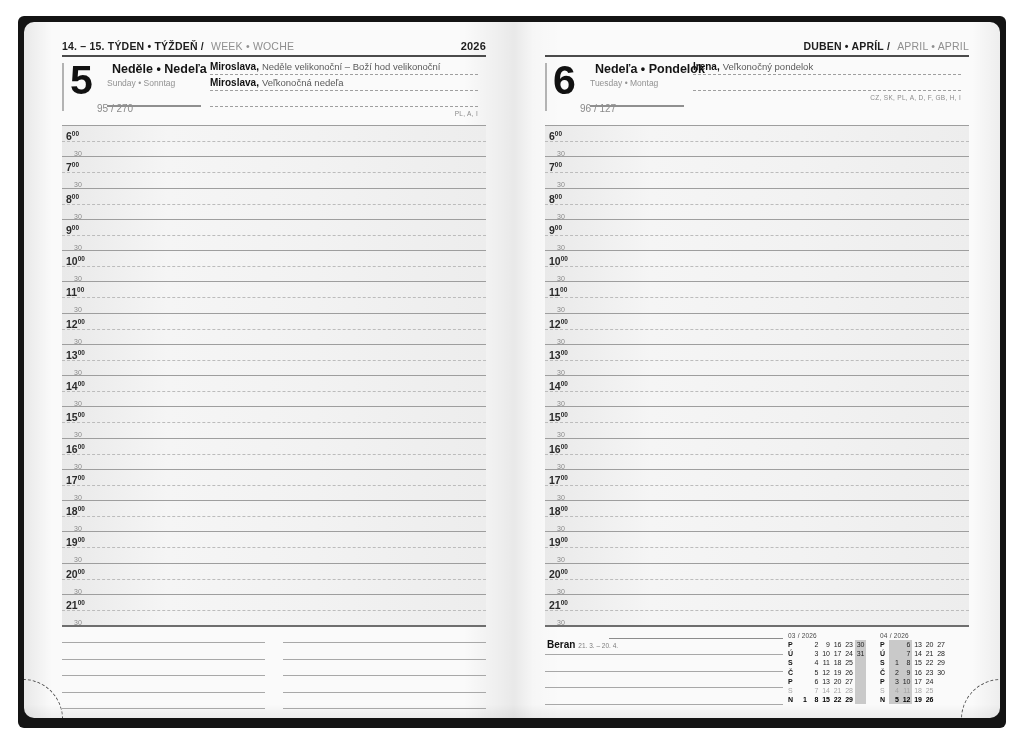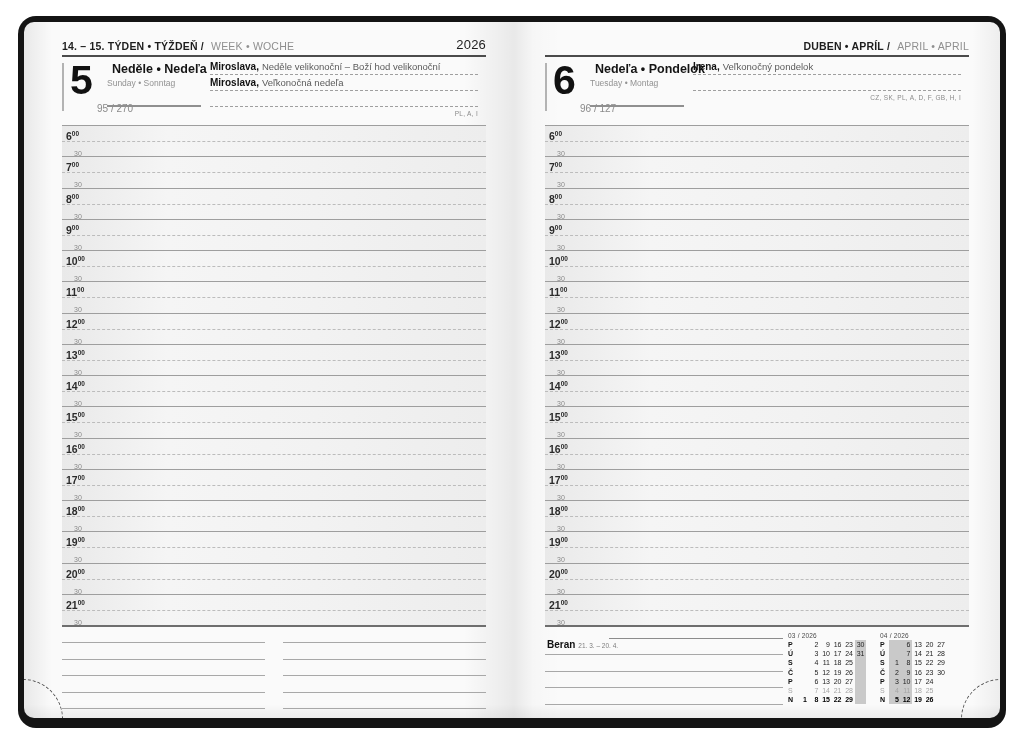--- a/index.html
+++ b/index.html
@@ -1,20 +1,20 @@
 <!DOCTYPE html>
 <html><head>
 <meta charset="utf-8">
 <style>
   * { margin:0; padding:0; box-sizing:border-box; }
   html,body { width:1024px; height:744px; background:#ffffff;
     font-family:"Liberation Sans", sans-serif; color:#1a1a1a; overflow:hidden; }
 
   .cover { position:absolute; left:18px; top:16px; width:988px; height:712px;
-    background:#141414; border-radius:18px; }
+    background:#141414; border-radius:6px; }
   .paper { position:absolute; left:6px; top:6px; right:6px; bottom:10px;
     border-radius:10px; overflow:hidden;
     background:
       linear-gradient(90deg, rgba(0,0,0,0.07) 0, rgba(0,0,0,0) 28px),
       linear-gradient(270deg, rgba(0,0,0,0.05) 0, rgba(0,0,0,0) 28px),
       linear-gradient(0deg, rgba(0,0,0,0.05) 0, rgba(0,0,0,0) 14px),
       #fafafa; }
   .spine-shadow { position:absolute; left:440px; top:0; bottom:0; width:96px; pointer-events:none;
     background:linear-gradient(90deg, rgba(0,0,0,0) 0%, rgba(0,0,0,0.055) 42%,
       rgba(0,0,0,0.07) 52%, rgba(0,0,0,0.015) 72%, rgba(0,0,0,0) 100%); }
@@ -29,21 +29,21 @@
   .page-right { left:521px; }
 
   
   .page-header { height:17px; border-bottom:2.5px solid #4b4b4b; display:flex;
     align-items:flex-end; padding-bottom:3px; font-size:10.5px; letter-spacing:0.2px;
     white-space:nowrap; }
   .page-header.spread { justify-content:space-between; }
   .page-header.right  { justify-content:flex-end; }
   .hdr-bold  { font-weight:700; color:#1d1d1d; }
   .hdr-muted { font-weight:400; color:#8f8f8f; margin-left:4px; }
-  .hdr-year  { font-weight:400; font-size:13px; color:#1d1d1d; }
+  .hdr-year  { font-weight:700; font-size:11px; color:#1d1d1d; }
 
   
   .day-head { position:relative; height:54px; margin-top:1px; }
   .day-vline { position:absolute; left:0; top:5px; width:2px; height:48px; background:#b3b3b3; }
   .day-number { position:absolute; left:8px; top:0; font-size:41px; line-height:45px;
     font-weight:700; letter-spacing:-1px; color:#111; }
   .day-ordinal { position:absolute; left:3px; top:45px; font-size:10px; color:#8a8a8a;
     white-space:nowrap;margin-left:32px; }
   .day-names { position:absolute; left:50px; top:4px; font-size:12.5px; font-weight:700;
     color:#141414; white-space:nowrap; }

